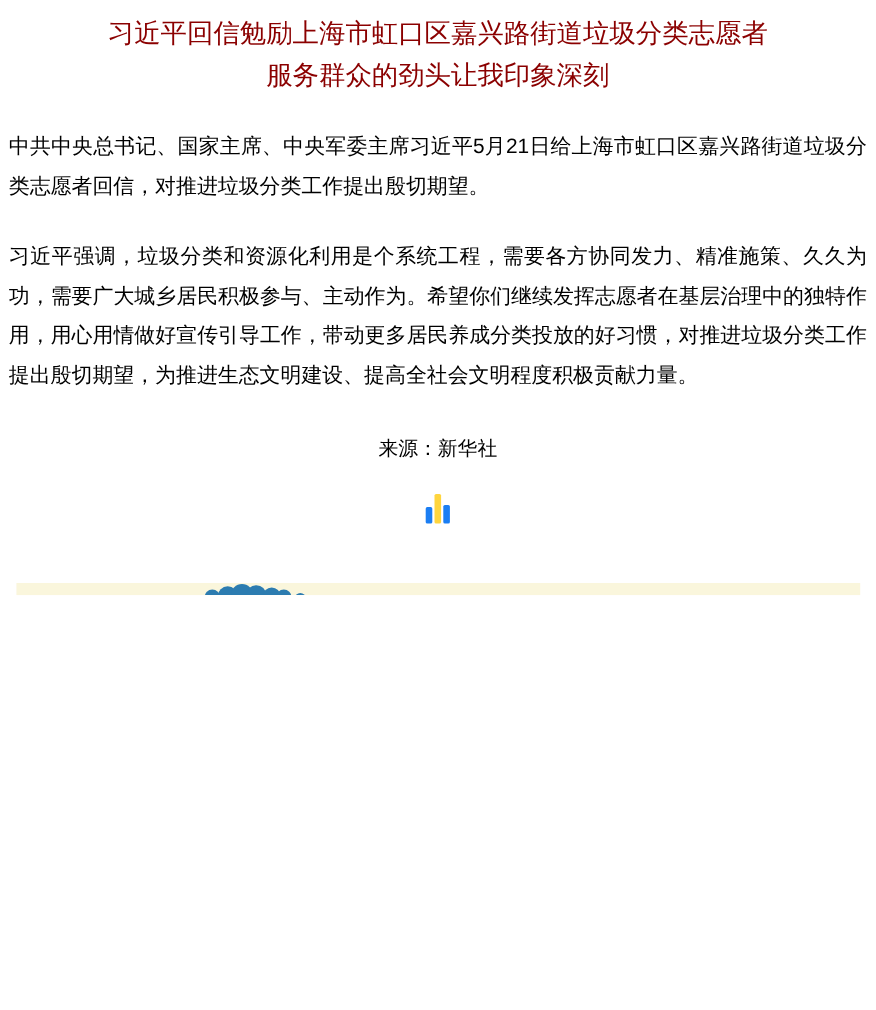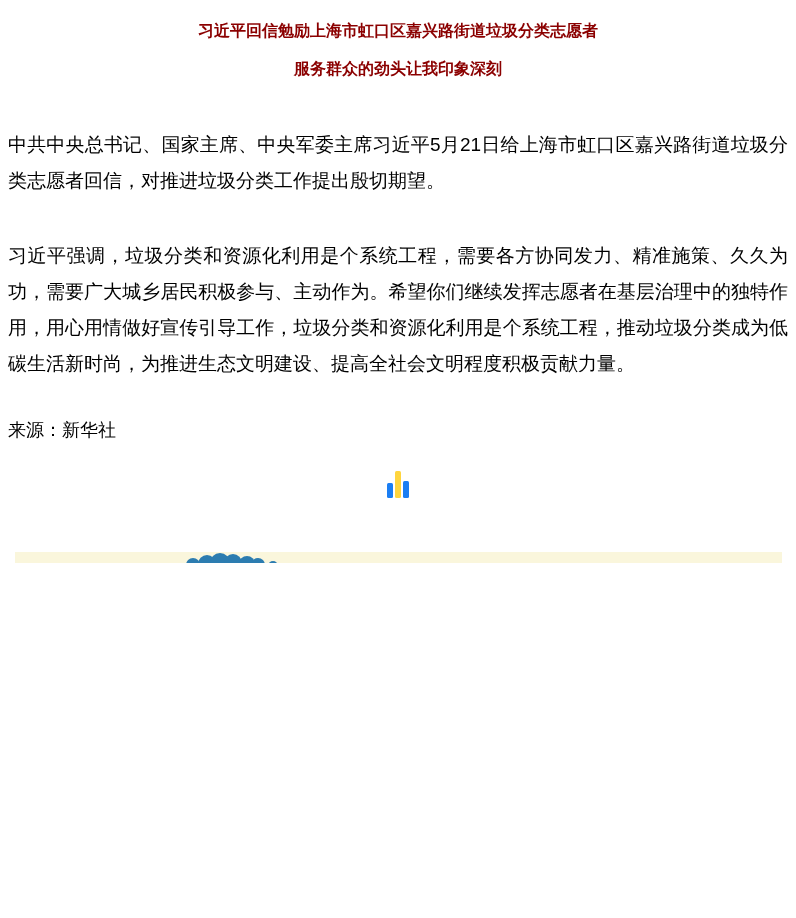--- a/index.html
+++ b/index.html
@@ -12,38 +12,39 @@
     width: 796px;
     min-height: 918px;
     background: #ffffff;
     box-sizing: border-box;
     padding: 10px 8px 0 8px;
     overflow: hidden;
   }
   .article-title {
     margin: 2px 0 0 0;
     text-align: center;
-    font-size: 16px;
-    font-weight: bold;
+    font-size: 24px;
+    font-weight: normal;
     line-height: 38px;
     color: #8b0000;
   }
   .article-title .t-line { display: block; }
   .body-paragraph {
-    margin: 39px 0 0 0;
+    margin: 28px 0 0 0;
     font-size: 19px;
     line-height: 36px;
     color: #000000;
     text-align: justify;
   }
   .source-line {
     margin: 30px 0 0 0;
     font-size: 18px;
     line-height: 36px;
     color: #000000;
+    text-align: center;
   }
   .loading-indicator {
     margin: 20px auto 0 auto;
     width: 28px;
     height: 30px;
     display: flex;
     align-items: flex-end;
     justify-content: center;
     gap: 2px;
   }
@@ -68,21 +69,21 @@
 <body>
 
 <div class="page">
 
   <h1 class="article-title">
     <span class="t-line">习近平回信勉励上海市虹口区嘉兴路街道垃圾分类志愿者</span>
     <span class="t-line">服务群众的劲头让我印象深刻</span>
   </h1>
 
   <p class="body-paragraph">中共中央总书记、国家主席、中央军委主席习近平5月21日给上海市虹口区嘉兴路街道垃圾分类志愿者回信，对推进垃圾分类工作提出殷切期望。</p>
-  <p class="body-paragraph">习近平强调，垃圾分类和资源化利用是个系统工程，需要各方协同发力、精准施策、久久为功，需要广大城乡居民积极参与、主动作为。希望你们继续发挥志愿者在基层治理中的独特作用，用心用情做好宣传引导工作，垃圾分类和资源化利用是个系统工程，推动垃圾分类成为低碳生活新时尚，为推进生态文明建设、提高全社会文明程度积极贡献力量。</p>
+  <p class="body-paragraph">习近平强调，垃圾分类和资源化利用是个系统工程，需要各方协同发力、精准施策、久久为功，需要广大城乡居民积极参与、主动作为。希望你们继续发挥志愿者在基层治理中的独特作用，用心用情做好宣传引导工作，带动更多居民养成分类投放的好习惯，对推进垃圾分类工作提出殷切期望，为推进生态文明建设、提高全社会文明程度积极贡献力量。</p>
 
   <p class="source-line">来源：新华社</p>
 
   <div class="loading-indicator">
     <span class="bar bar-left"></span>
     <span class="bar bar-middle"></span>
     <span class="bar bar-right"></span>
   </div>
 
   <div class="bottom-image">

